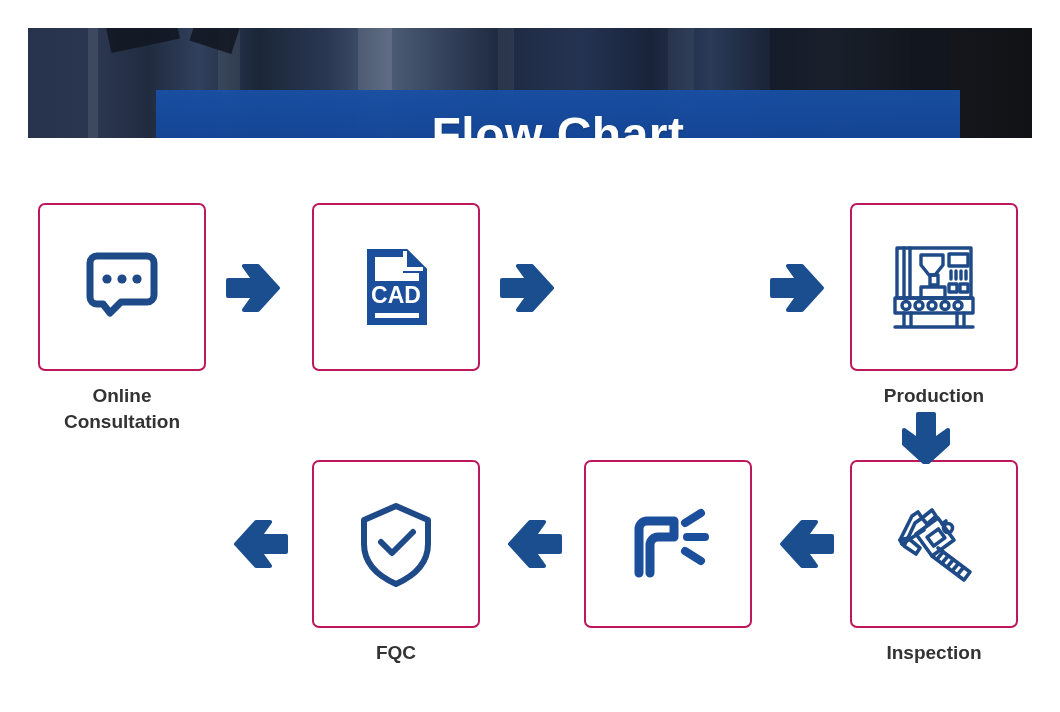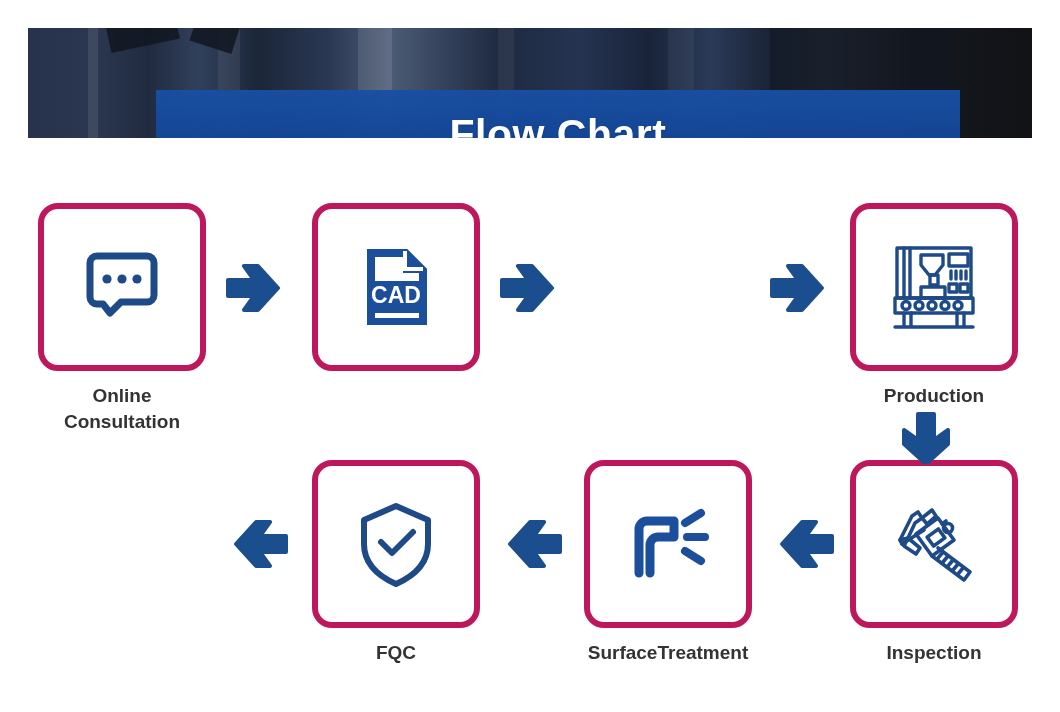--- a/index.html
+++ b/index.html
@@ -48,38 +48,38 @@
   .title-banner {
     position: absolute;
     left: 128px; top: 62px;
     width: 804px; height: 88px;
     background: linear-gradient(180deg, rgba(24,79,163,0.96) 0%, rgba(20,70,152,0.97) 55%, rgba(17,62,140,0.98) 100%);
     display: flex; align-items: center; justify-content: center;
     z-index: 5;
   }
   .title-text {
     color: #ffffff;
-    font-size: 41px;
+    font-size: 48px;
     font-weight: bold;
     letter-spacing: 0.5px;
     text-shadow: 0 1px 2px rgba(0,0,0,0.25);
   }
 
   
   .flow { position: absolute; left: 0; top: 0; width: 1060px; height: 712px; }
 
   .step {
     position: absolute;
     width: 172px;
     display: flex; flex-direction: column; align-items: center;
   }
   .step-box {
     width: 168px; height: 168px;
-    border: 6px solid #be185d;
-    border-radius: 20px;
+    border: 2px solid #be185d;
+    border-radius: 7px;
     background: #ffffff;
     display: flex; align-items: center; justify-content: center;
   }
   .step-label {
     margin-top: 12px;
     text-align: center;
     color: #333333;
     font-size: 19px;
     font-weight: bold;
     line-height: 1.35;
@@ -224,21 +224,20 @@
     <div class="step-box">
       <svg width="110" height="110" viewBox="0 0 110 110">
         <path d="M26 84 L26 40 a8 8 0 0 1 8 -8 h27 v16 h-16 a8 8 0 0 0 -8 8 v28" fill="none" stroke="#1B4E9B" stroke-width="9" stroke-linejoin="round" stroke-linecap="round"></path>
         <g stroke="#1B4E9B" stroke-width="8" stroke-linecap="round">
           <line x1="72" y1="34" x2="88" y2="24"></line>
           <line x1="74" y1="48" x2="92" y2="48"></line>
           <line x1="72" y1="62" x2="88" y2="72"></line>
         </g>
       </svg>
     </div>
-    <div class="step-label">SurfaceTreatment</div>
   </div>
 
   <div class="step" id="step-6">
     <div class="step-box">
       <svg width="108" height="108" viewBox="0 0 108 108">
         <path d="M54 16 L86 30 v24 c0 20 -14 32 -32 40 c-18 -8 -32 -20 -32 -40 v-24 z" fill="none" stroke="#1E4A87" stroke-width="6" stroke-linejoin="round"></path>
         <path d="M39 52 L50 63 L71 42" fill="none" stroke="#1E4A87" stroke-width="6" stroke-linecap="round" stroke-linejoin="round"></path>
       </svg>
     </div>
     <div class="step-label">FQC</div>

